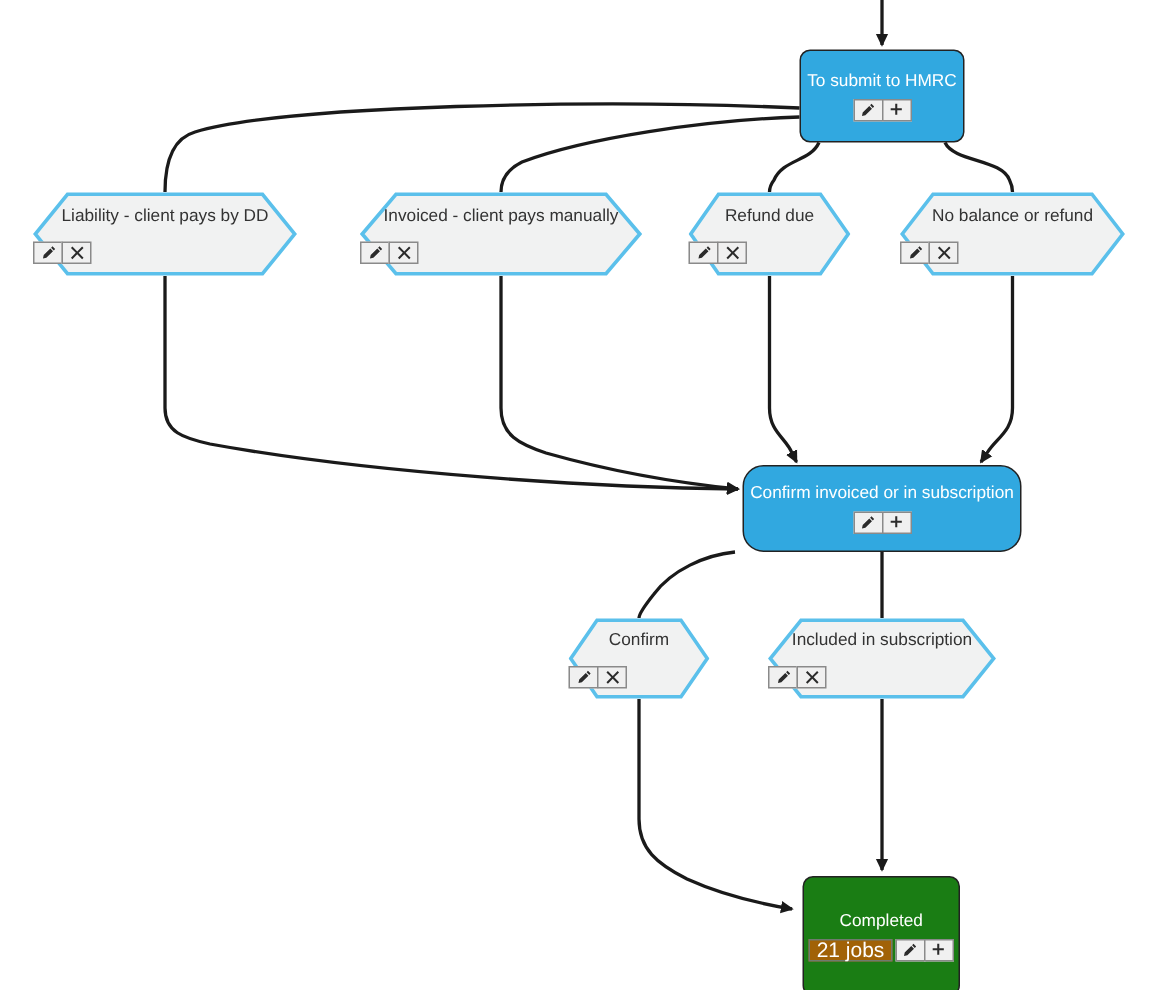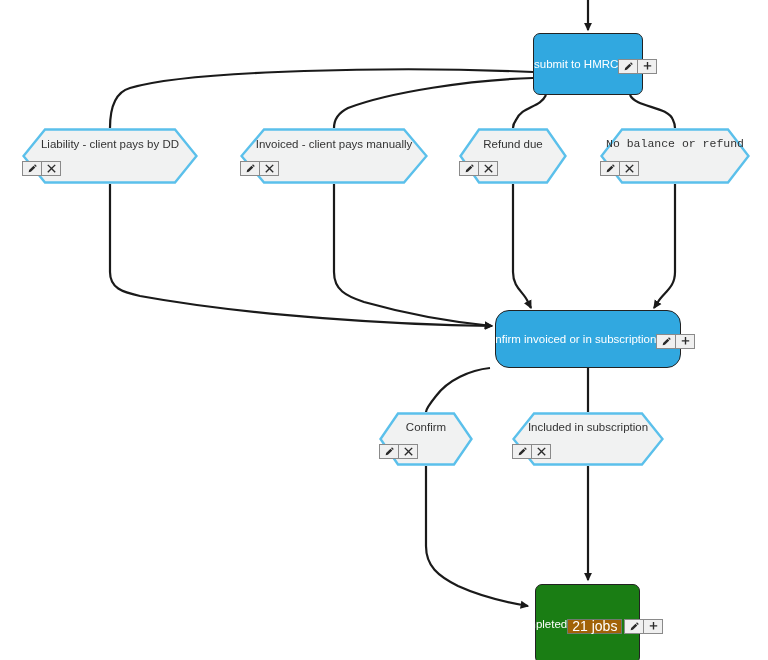--- a/index.html
+++ b/index.html
@@ -28,21 +28,21 @@
     stroke-linecap: butt;
   }
   .arrowhead {
     fill: #1a1a1a;
   }
   
   .node {
     position: absolute;
     box-sizing: border-box;
     display: flex;
-    flex-direction: row;
+    flex-direction: column;
     align-items: center;
     justify-content: center;
   }
   .node-rect {
     border-radius: 7px;
     border: 1.6px solid #222222;
   }
   .node-rect.state-blue {
     background: #31a8e0;
   }
@@ -234,21 +234,21 @@
       </button>
       <button class="mini-btn">
         <svg width="11" height="11" viewBox="0 0 16 16">
           <path d="M3.3 2l4.7 4.7L12.7 2l1.4 1.4L9.4 8.1l4.7 4.7-1.4 1.4-4.7-4.7-4.7 4.7-1.4-1.4 4.7-4.7L1.9 3.4z" fill="#2b2b2b"></path>
         </svg>
       </button>
     </div>
   </div>
 </div>
 
-<div class="hex" style="left:600px; top:128px; width:150px; height:56px; clip-path:none; background:transparent;font-family:Liberation Mono, monospace;">
+<div class="hex" style="left:600px; top:128px; width:150px; height:56px; clip-path:none; background:transparent;">
   <svg class="hex-border" viewBox="0 0 150 56" preserveAspectRatio="none">
     <polygon points="22,1.5 128,1.5 148.5,28 128,54.5 22,54.5 1.5,28" vector-effect="non-scaling-stroke"></polygon>
   </svg>
   <div class="hex-inner">
     <div class="node-label">No balance or refund</div>
     <div class="btn-group">
       <button class="mini-btn">
         <svg width="11" height="11" viewBox="0 0 16 16">
           <path d="M11.6 1.8l2.6 2.6-1.3 1.3-2.6-2.6zM9.5 3.9l2.6 2.6-6.4 6.4-3.3.7.7-3.3z" fill="#2b2b2b"></path>
         </svg>

